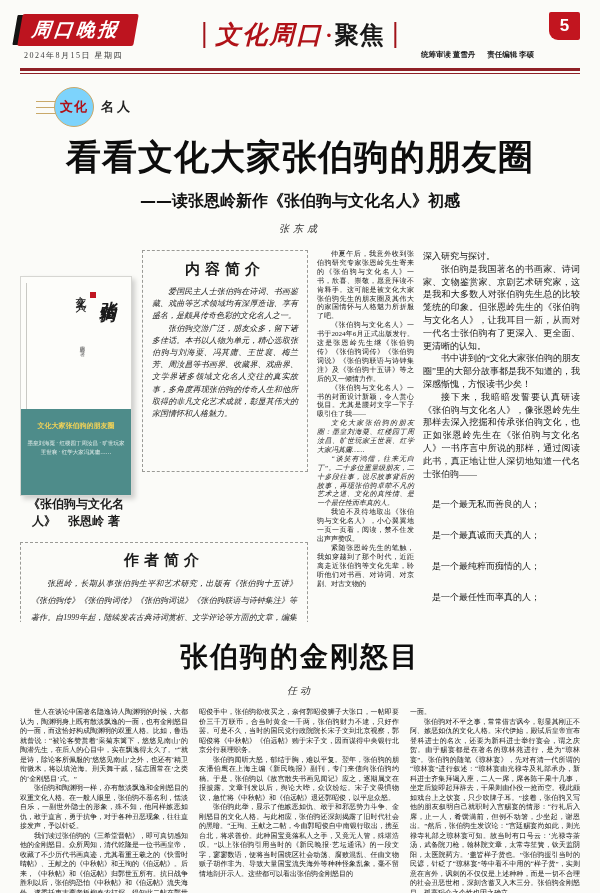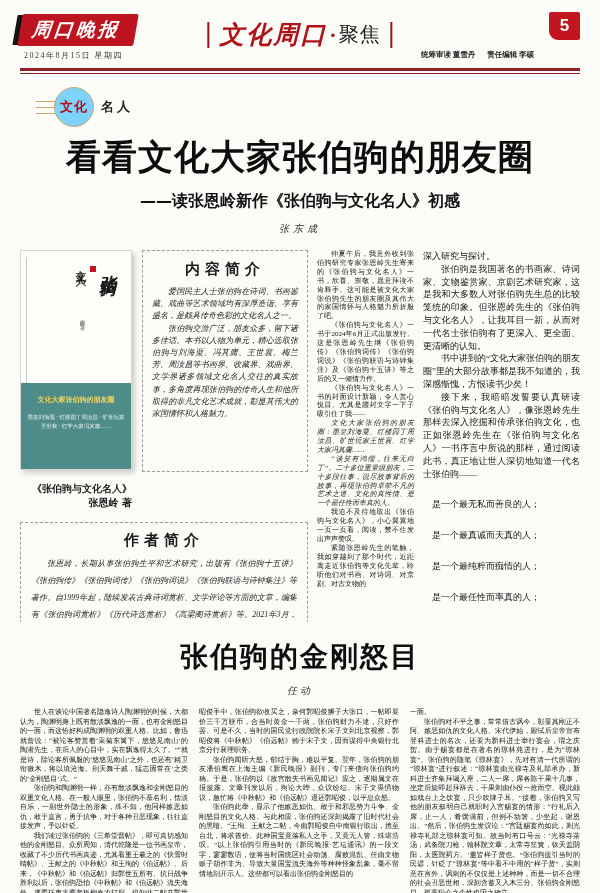--- a/index.html
+++ b/index.html
@@ -16,21 +16,21 @@
                 box-shadow:-6px 0 0 -1px #141414; }
   .logo-text { display:inline-block; transform:skewX(4deg); font-weight:bold; font-style:italic;
                font-size:19px; letter-spacing:3px; font-family:"DejaVu Serif",serif; }
   .date-line { font-size:8px; letter-spacing:1.5px; color:#3a3a3a; margin:4px 0 0 4px; }
   .section-title { position:absolute; left:50%; transform:translateX(-50%); top:6px;
                    display:flex; align-items:center; white-space:nowrap; }
   .vbar { display:inline-block; width:2px; height:26px; background:#a01219; margin:0 10px; }
   .sec-red { color:#b01218; font-weight:900; font-style:italic; font-size:25px;
              letter-spacing:2px; font-family:"DejaVu Serif",serif; }
   .sec-dot { color:#b01218; font-size:22px; font-weight:bold; margin:0 2px; }
-  .sec-black { color:#181818; font-weight:normal; font-size:20px; letter-spacing:1px; }
+  .sec-black { color:#181818; font-weight:bold; font-size:24px; letter-spacing:1px; }
   .staff { position:absolute; right:46px; bottom:4px; font-size:7.5px; color:#222; }
   .staff span { margin-left:10px; font-weight:bold; }
   .page-num { position:absolute; right:0; top:0; width:31px; height:28px; background:#c2151f;
               color:#fff; font-size:17px; font-weight:bold; display:flex; align-items:center;
               justify-content:center; border-radius:2px 2px 2px 9px;
               font-family:"Liberation Sans",sans-serif; }
   .double-rule { margin-top:4px; height:6px; border-top:3px solid #8f2026; border-bottom:1px solid #8f2026; }
 
   
   .topic-badge { display:flex; align-items:center; margin:12px 0 0 16px; height:42px; }
@@ -48,33 +48,33 @@
               font-family:"DejaVu Sans",sans-serif; }
   .byline   { text-align:center; font-size:10px; font-style:italic; letter-spacing:4px;
               margin-top:10px; color:#333; }
 
   
   .upper { display:flex; gap:9px; margin-top:14px; height:372px; overflow:hidden; }
   .left-region { width:288px; flex:none; }
   .book-row { display:flex; gap:10px; align-items:stretch; }
   .book-col { width:112px; flex:none; }
   .cover { height:220px; position:relative; background:#fdfdfa; border:1px solid #d6d6d2;
-           box-shadow:3px 3px 5px rgba(0,0,0,.18); }
+           box-shadow:3px 3px 5px rgba(0,0,0,.18);margin-top:26px; }
   .spine { position:absolute; left:5px; top:6px; bottom:6px; width:1px; background:#c9c9c4; }
   .cover-title { position:absolute; top:10px; right:12px; writing-mode:vertical-rl; text-align:left; }
   .ct-main { font-size:17px; font-weight:bold; font-style:italic; letter-spacing:2px; }
   .seal { width:6px; height:6px; background:#c01622; display:block; margin:5px auto; }
   .ct-sub { font-size:11px; letter-spacing:2px; }
   .cover-author { position:absolute; top:64px; right:44px; writing-mode:vertical-rl;
                   font-size:5.5px; color:#777; letter-spacing:1px; }
   .belt { position:absolute; left:0; right:0; bottom:0; height:86px; background:#4e8c8a;
           padding:12px 5px 0; }
   .belt-head { color:#f2d257; font-size:7px; font-weight:bold; text-align:center; }
   .belt-sub  { color:#e6efed; font-size:5.5px; line-height:8.5px; text-align:center; margin-top:8px; }
-  .book-caption { margin-top:12px; font-size:10px; font-weight:bold; text-align:right;
+  .book-caption { margin-top:0; font-size:12px; font-weight:bold; text-align:center;
                   font-family:"DejaVu Sans",sans-serif; }
   .intro-box { flex:1; border:1px dashed #9a9a96; padding:9px 9px 6px; height:222px; overflow:hidden; }
   .box-title { text-align:center; font-size:15px; font-weight:bold; letter-spacing:5px;
                margin-bottom:7px; font-family:"DejaVu Sans",sans-serif; }
   .intro-box p, .author-box p { font-size:8px; line-height:12.2px; font-style:italic;
                text-indent:2em; text-align:justify; color:#1c1c1c; }
   .author-box { margin-top:12px; border:1px dashed #9a9a96; padding:8px 10px 7px; }
   .author-box p { line-height:17px;font-style:italic; }
   .author-box .box-title { margin-bottom:5px; }
 

